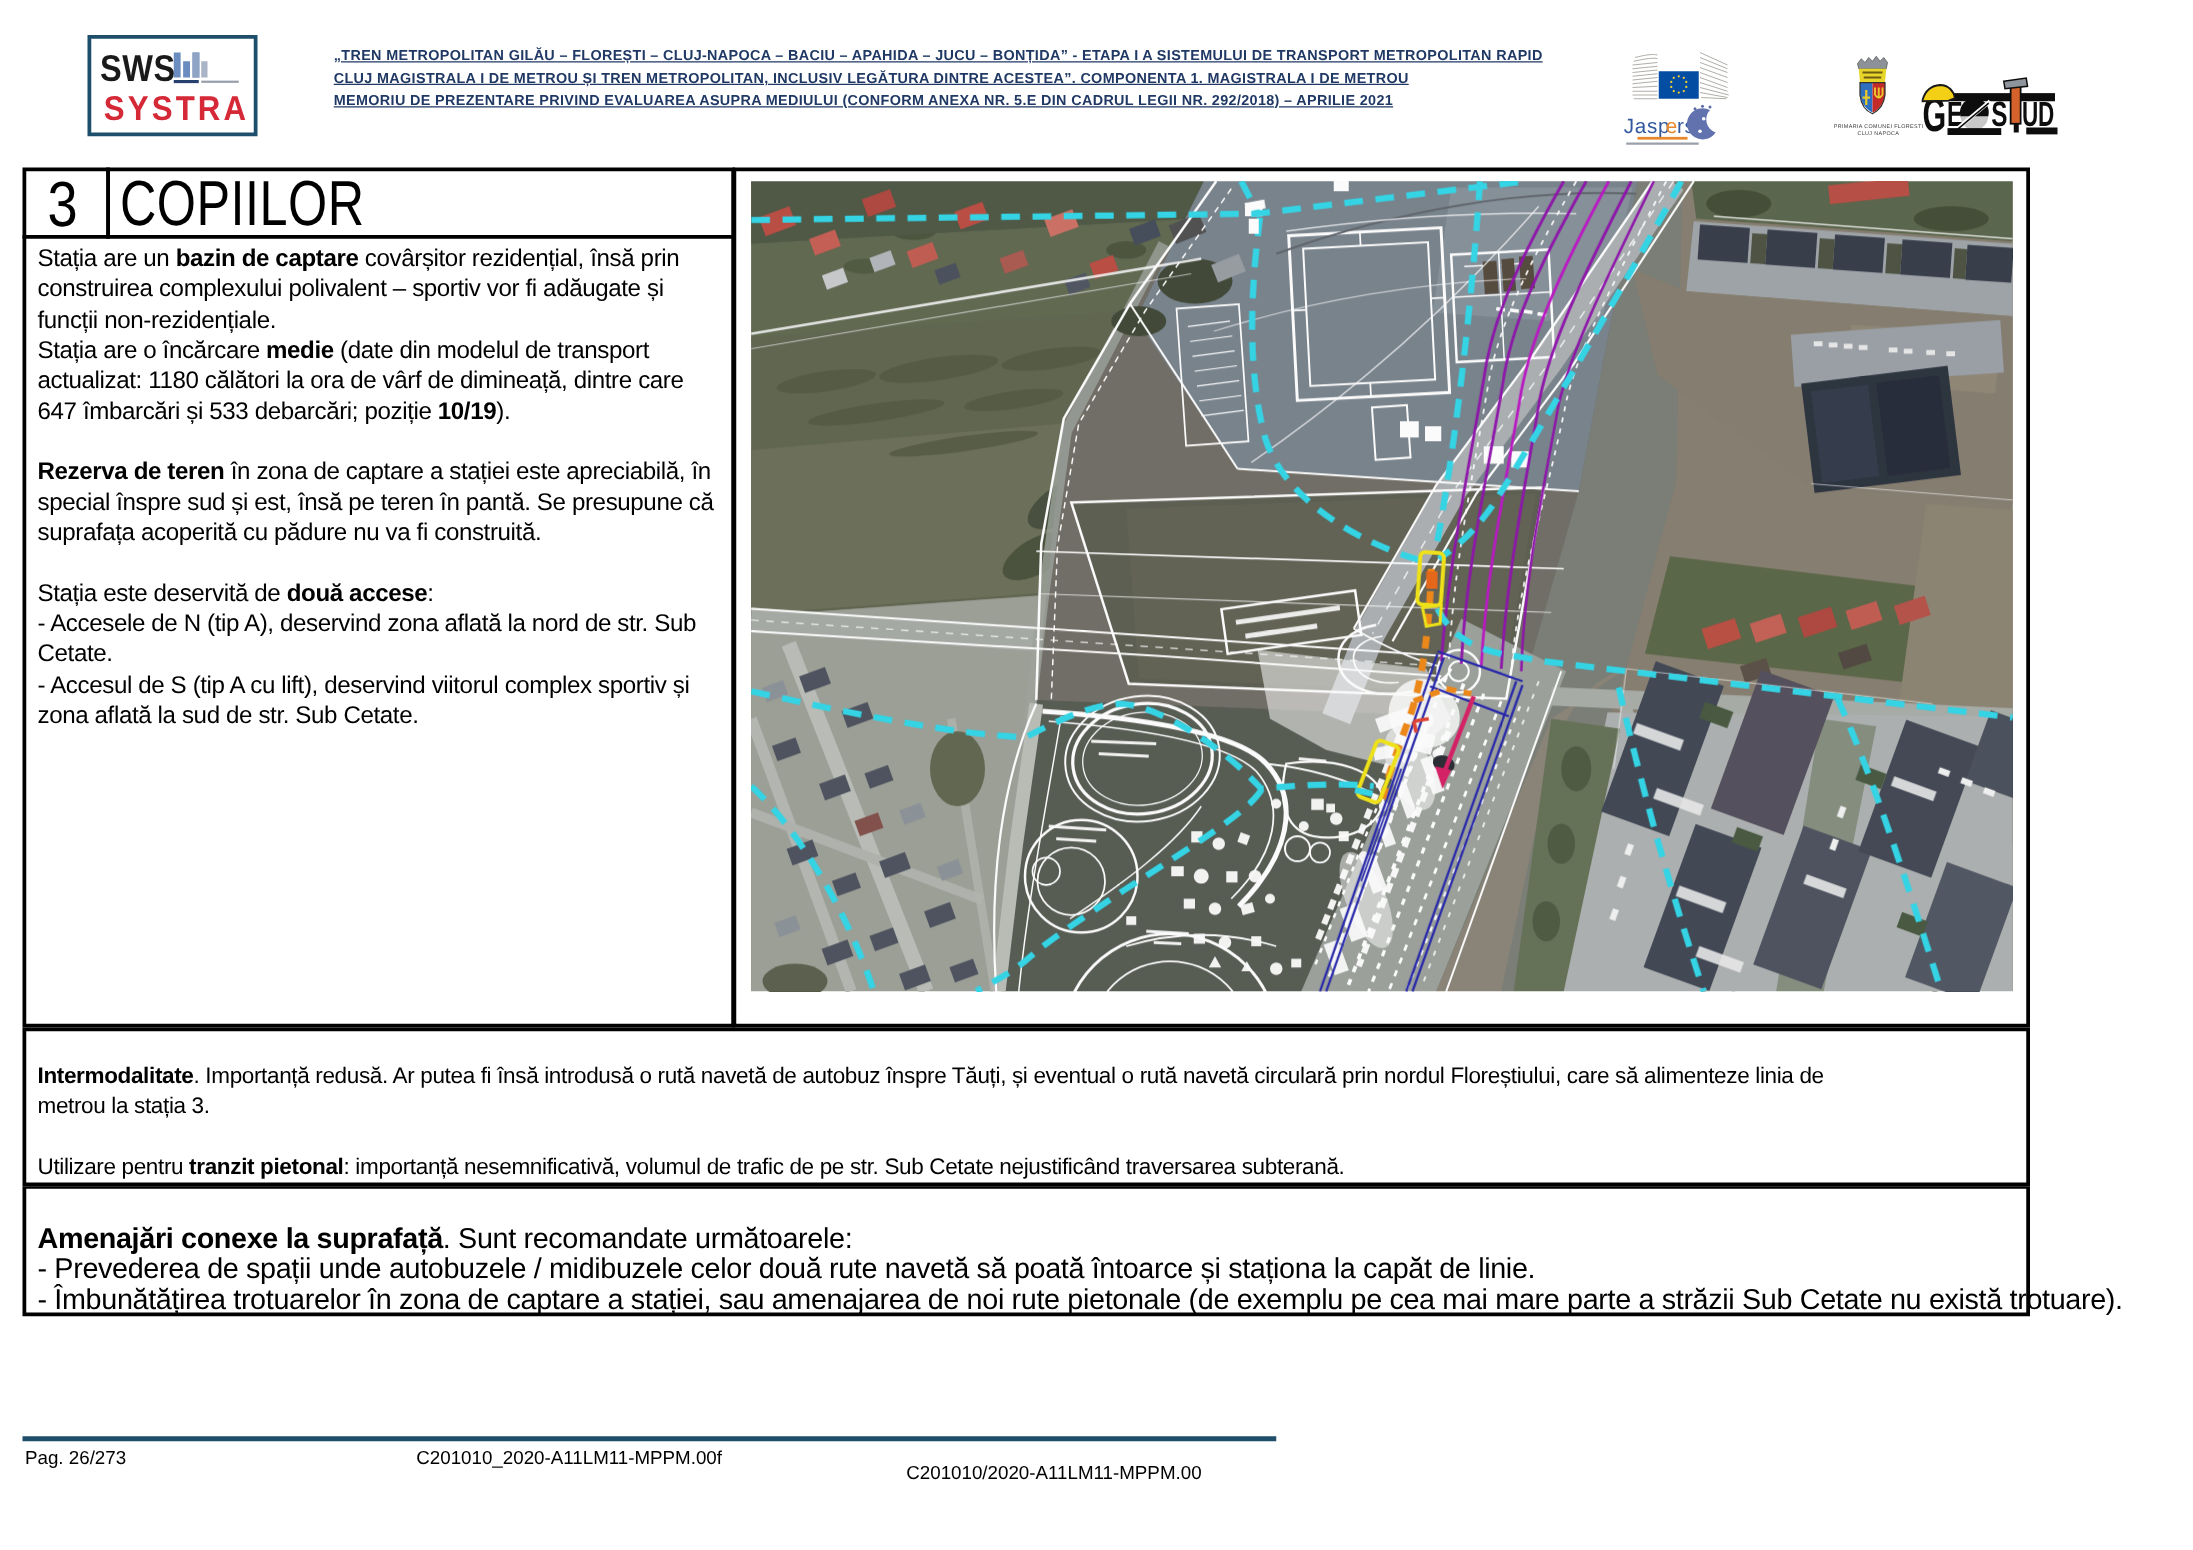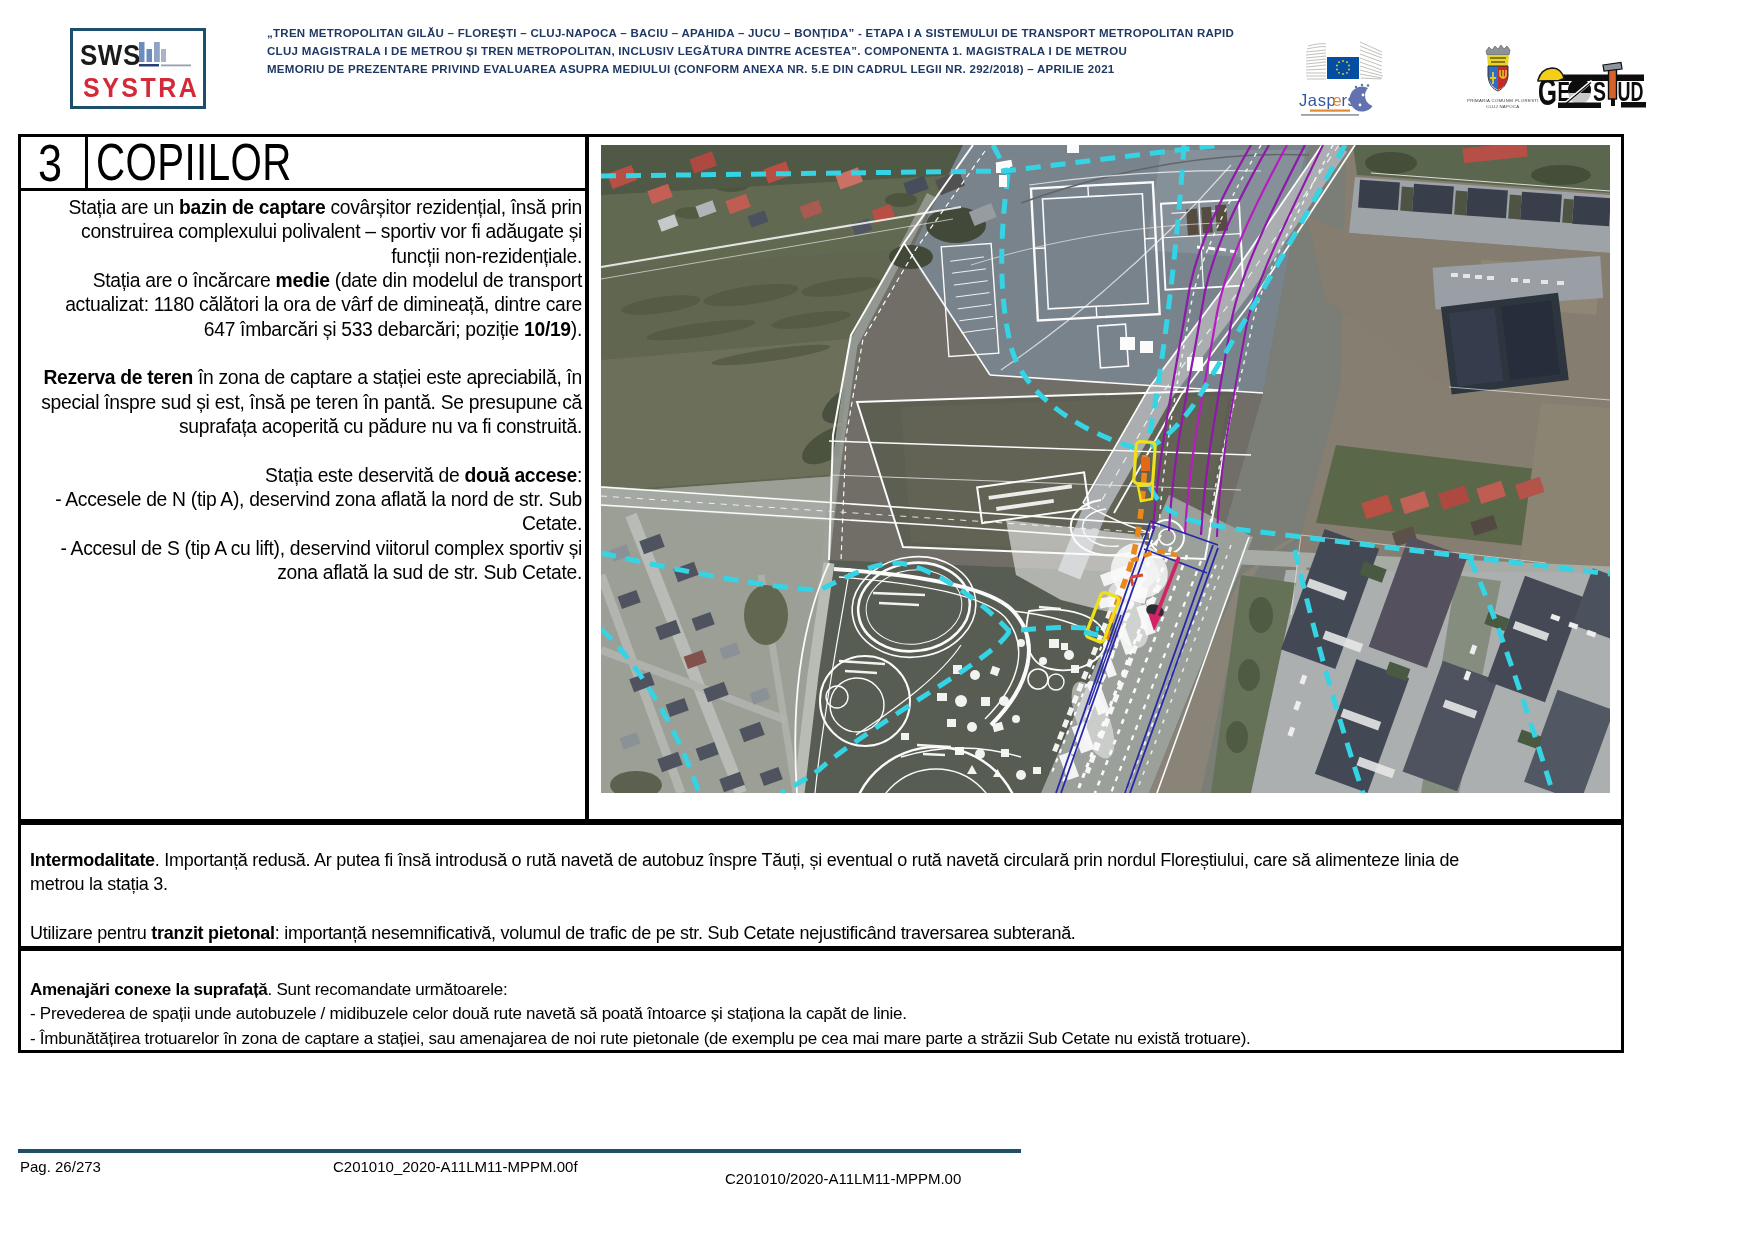--- a/index.html
+++ b/index.html
@@ -4,33 +4,33 @@
 <style>
   html,body{margin:0;padding:0;background:#ffffff;width:1754px;height:1240px;overflow:hidden;}
   *{box-sizing:border-box;}
   body{font-family:"Liberation Sans", sans-serif;position:relative;}
   .abs{position:absolute;}
   
   #swsbox{left:70px;top:28px;width:136px;height:81px;border:3px solid #1d4e6b;}
   #sws{left:80px;top:37px;font-size:26px;font-weight:bold;color:#1a1a1a;letter-spacing:0.5px;transform:scaleY(1.15);transform-origin:top left;}
   #systra{left:83px;top:72px;font-size:25px;font-weight:bold;color:#d52937;letter-spacing:2.5px;transform:scaleY(1.1);transform-origin:top left;}
   
-  #htitle{left:267px;top:24px;width:1010px;color:#1f3864;font-weight:bold;font-size:11.5px;line-height:18px;letter-spacing:0.28px;}
+  #htitle{left:267px;top:36px;width:1010px;color:#1f3864;font-weight:bold;font-size:11.5px;line-height:18px;letter-spacing:0.28px;text-decoration:underline;}
   #cell3{left:18px;top:134px;width:70px;height:57px;border:3px solid #000;}
   #cellT{left:85px;top:134px;width:503px;height:57px;border:3px solid #000;border-left:2px solid #000;}
   #n3{left:38px;top:134px;font-size:51px;color:#000;transform:scaleX(0.85);transform-origin:top left;}
   #copiilor{left:96px;top:133px;font-size:51px;color:#000;transform:scaleX(0.79);transform-origin:top left;letter-spacing:0.5px;}
   #leftcell{left:18px;top:188px;width:570px;height:634px;border:3px solid #000;border-top:2px solid #000;}
   #maincellR{left:586px;top:134px;width:1038px;height:688px;border:3px solid #000;}
-  #ltext{left:30px;top:196px;width:552px;font-size:19.3px;letter-spacing:-0.3px;line-height:24.35px;color:#000;text-align:right;}
+  #ltext{left:30px;top:196px;width:552px;font-size:19.3px;letter-spacing:-0.3px;line-height:24.35px;color:#000;}
   
   #box1{left:18px;top:822px;width:1606px;height:127px;border:3px solid #000;}
   #box2{left:18px;top:949px;width:1606px;height:104px;border:3px solid #000;border-top:2px solid #000;}
   #b1t{left:30px;top:848px;width:1580px;font-size:18px;letter-spacing:-0.28px;line-height:24.3px;color:#000;}
-  #b2t{left:30px;top:978px;width:1580px;font-size:17px;letter-spacing:-0.28px;line-height:24.3px;color:#000;}
+  #b2t{left:30px;top:978px;width:1580px;font-size:23px;letter-spacing:-0.28px;line-height:24.3px;color:#000;}
   
   #fline{left:18px;top:1149px;width:1003px;height:4px;background:#1f4e6b;}
   #ftext{left:20px;top:1158px;width:1100px;font-size:15px;color:#000;}
   .fmid{position:absolute;left:313px;top:0;text-align:right;}
   .fright{position:absolute;left:705px;top:12px;}
 </style>
 </head>
 <body>
 
   <div class="abs" id="swsbox"></div>

